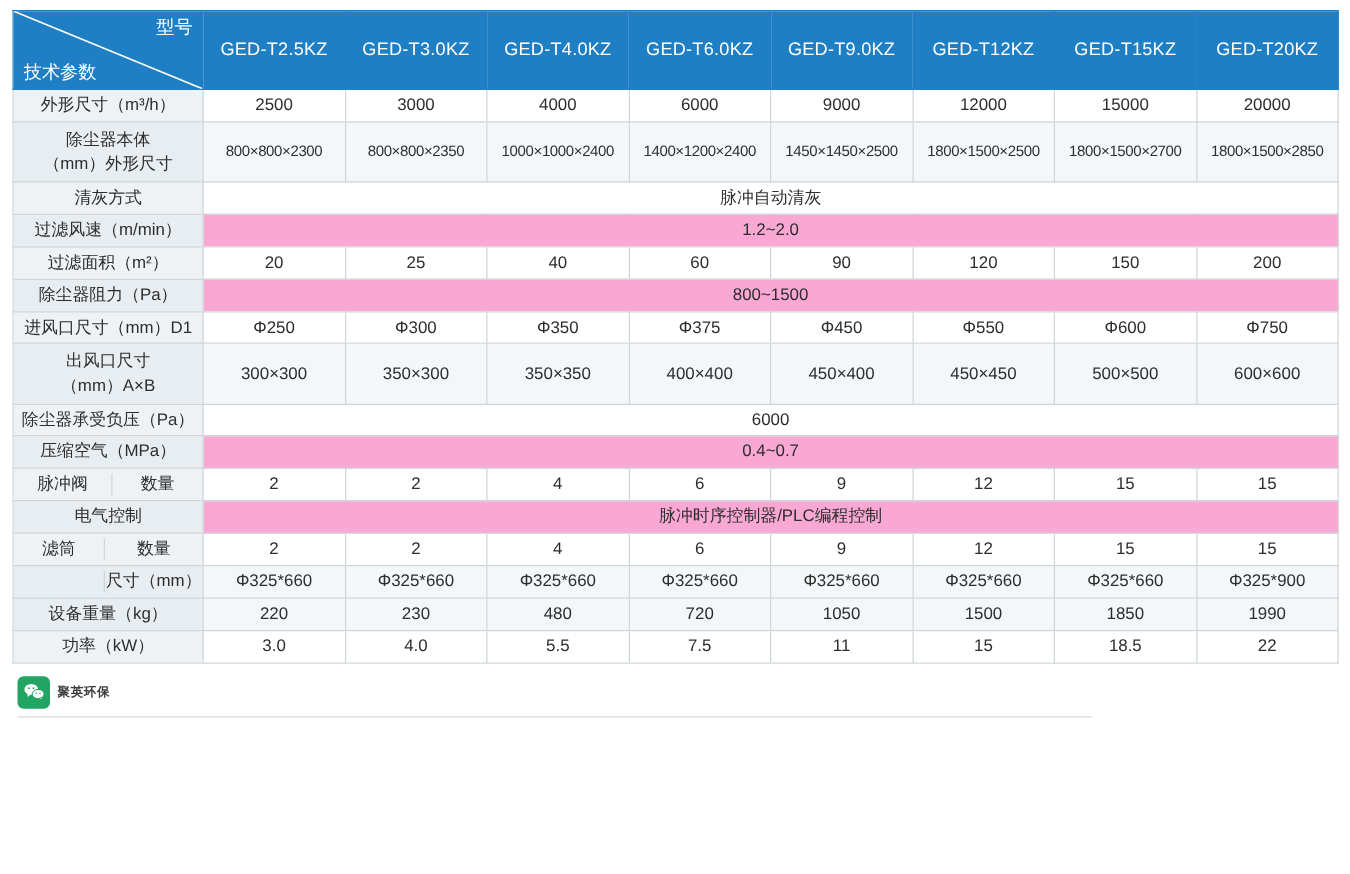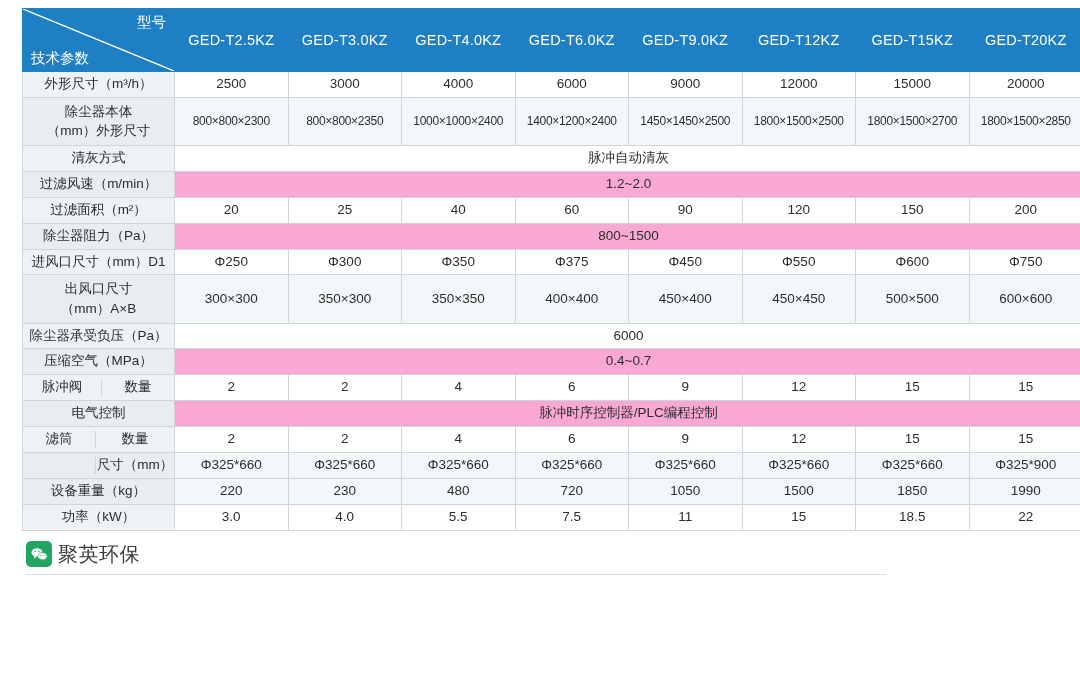--- a/index.html
+++ b/index.html
@@ -13,21 +13,20 @@
     font-family: "Liberation Sans", "DejaVu Sans", sans-serif;
     color: #2d2d2d;
     overflow: hidden;
   }
   .sheet {
     position: relative;
     width: 888px;
     height: 699px;
     box-sizing: border-box;
     padding: 8px 10px 0 10px;
-    margin-left: 12px;
   }
   table.spec {
     border-collapse: collapse;
     width: 1060px;
     table-layout: fixed;
     font-size: 13px;
   }
   table.spec td, table.spec th {
     border: 1px solid #cfd6da;
     text-align: center;
@@ -116,23 +115,23 @@
   .wx-badge {
     width: 26px;
     height: 26px;
     border-radius: 5px;
     background: #22a463;
     display: flex;
     align-items: center;
     justify-content: center;
   }
   .wx-name {
-    font-size: 20px;
+    font-size: 10px;
     color: #3b3b3b;
-    font-weight: normal;
+    font-weight: bold;
     letter-spacing: 0.5px;
     text-align: right;
   }
   .divider {
     height: 1px;
     background: #d8dde1;
     margin: 6px 4px 0 4px;
   }
 </style>
 </head>

